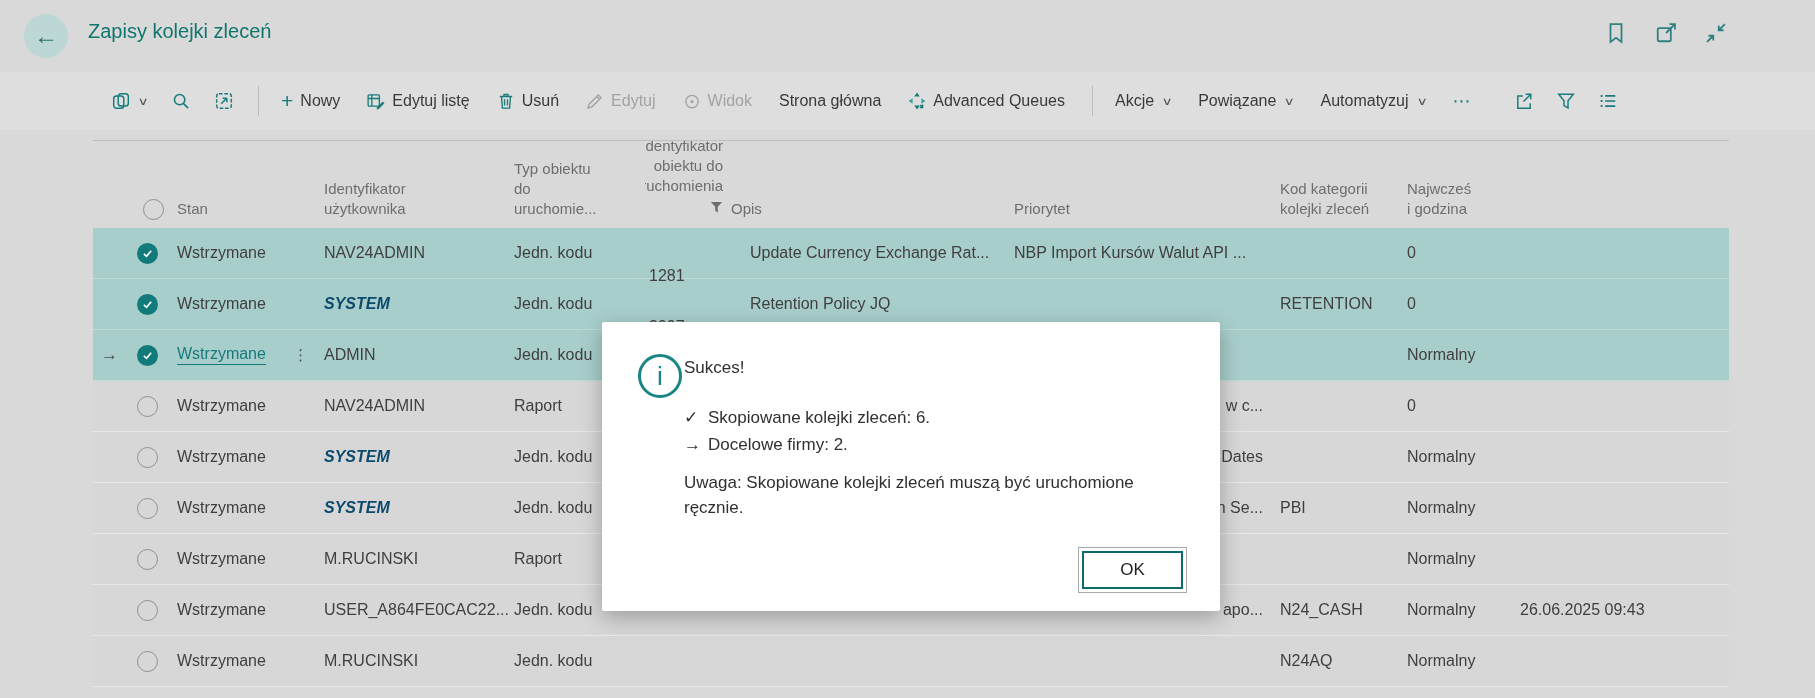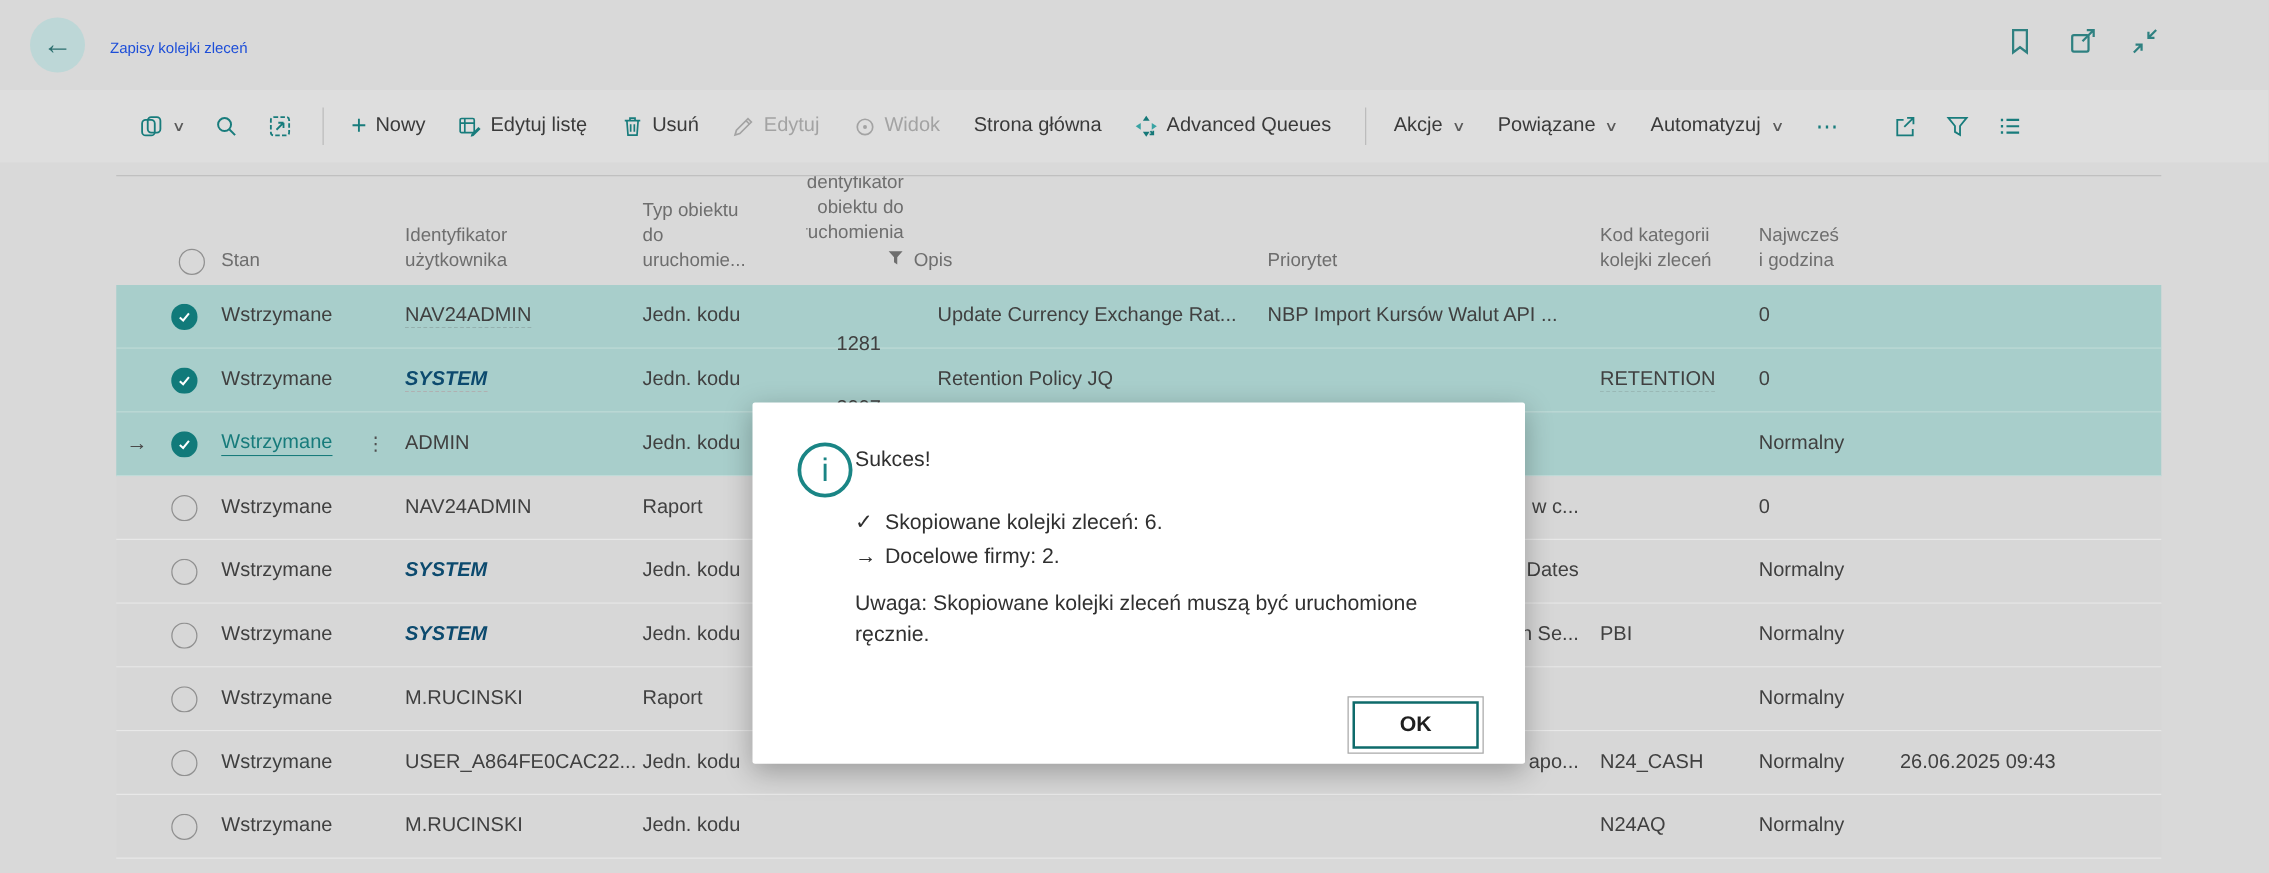--- a/index.html
+++ b/index.html
@@ -9,21 +9,21 @@
     font-family:"Liberation Sans", sans-serif;
     background:#d9d9d9; color:#3f3f3f;
   }
   
   .titlebar { position:absolute; left:0; top:0; width:100%; height:72px; background:#d9d9d9; }
   .back-btn {
     position:absolute; left:24px; top:14px; width:44px; height:44px; border-radius:50%;
     background:#bdd7d7; color:#2c6f6f; display:flex; align-items:center; justify-content:center;
     font-size:24px; cursor:pointer;
   }
-  .page-title { position:absolute; left:88px; top:31px; font-size:12px; color:#1d4ed8; }
+  .page-title { position:absolute; left:88px; top:20px; font-size:20px; color:#0f766e; }
   .tb-right { position:absolute; right:88px; top:22px; display:flex; gap:28px; color:#2f8181; }
   .tb-right svg { width:22px; height:22px; display:block; }
 
   
   .toolbar {
     position:absolute; left:0; top:72px; width:100%; height:58px; background:#dedede;
     display:flex; align-items:center; padding-left:112px; font-size:16px; color:#3a3a3a;
   }
   .titem { display:flex; align-items:center; gap:7px; margin-right:27px; white-space:nowrap; cursor:pointer; }
   .titem svg { width:18px; height:18px; display:block; color:#187c7c; }
@@ -45,21 +45,21 @@
   .hcell { display:flex; flex-direction:column; justify-content:flex-end; padding:0 4px 9px 4px; line-height:20px; white-space:nowrap; overflow:hidden; }
   .hcell.right { align-items:flex-end; padding-right:4px; }
   .hfilter { margin-top:3px; }
   .hchk { display:flex; align-items:flex-end; justify-content:center; padding-bottom:8px; }
 
   .trow { height:51px; align-items:center; background:#d7d7d7; border-bottom:1px solid #e8e8e8; font-size:16px; color:#404040; }
   .trow.sel { background:#a8cecb; border-bottom-color:#bedbd8; }
   .c { padding:0 4px; white-space:nowrap; overflow:hidden; }
   .c.marker { color:#4a4a4a; font-size:17px; padding-left:8px; }
   .c.stan { display:flex; justify-content:space-between; align-items:center; padding-right:12px; }
-  .c.num { text-align:center; padding-right:2px;margin-top:46px; }
+  .c.num { text-align:left; padding-right:2px;margin-top:46px; }
   .c.ety { padding-left:23px; }
   .c.frag { text-align:right; padding-right:13px; }
   .dots { color:#4f4f4f; font-size:15px; }
   .cb { width:21px; height:21px; border-radius:50%; border:1px solid #909090; background:transparent; display:flex; align-items:center; justify-content:center; }
   .cb.on { border:none; background:#117a7a; }
   .cb svg { width:13px; height:13px; display:block; }
   .u-dash { border-bottom:1px dashed #5a5a5a; padding-bottom:1px; }
   .u-red { color:#0c4a6e; font-weight:bold; font-style:italic; }
   .u-red.u-dash { border-bottom-color:#ce3345; }
   .stan-link { color:#177b7b; border-bottom:1px solid #177b7b; padding-bottom:1px; }
@@ -72,23 +72,23 @@
   .dlg-icon {
     position:absolute; left:36px; top:32px; width:44px; height:44px; border:3px solid #1a8585;
     border-radius:50%; color:#1a8585; display:flex; align-items:center; justify-content:center;
     font-size:26px; font-weight:400;
   }
   .dlg-title { position:absolute; left:82px; top:36px; }
   .dlg-lines { position:absolute; left:82px; top:82px; line-height:27px; }
   .dlg-lines .glyph { display:inline-block; width:24px; }
   .dlg-note { position:absolute; left:82px; top:148px; width:482px; line-height:25px; }
   .ok-btn {
-    position:absolute; right:37px; bottom:12px; width:101px; height:38px; background:#fff;
+    position:absolute; right:37px; bottom:22px; width:101px; height:38px; background:#fff;
     border:2px solid #0e6b6b; outline:1px solid #a9a9a9; outline-offset:3px;
-    display:flex; align-items:center; justify-content:center; font-size:17px; color:#1f1f1f; cursor:pointer;font-weight:bold;
+    display:flex; align-items:center; justify-content:center; font-size:17px; color:#1f1f1f; cursor:pointer;
   }
 </style>
 </head>
 <body>
 
 <div class="titlebar">
   <div class="back-btn">
     <span>←</span>
   </div>
   <div class="page-title">Zapisy kolejki zleceń</div>

